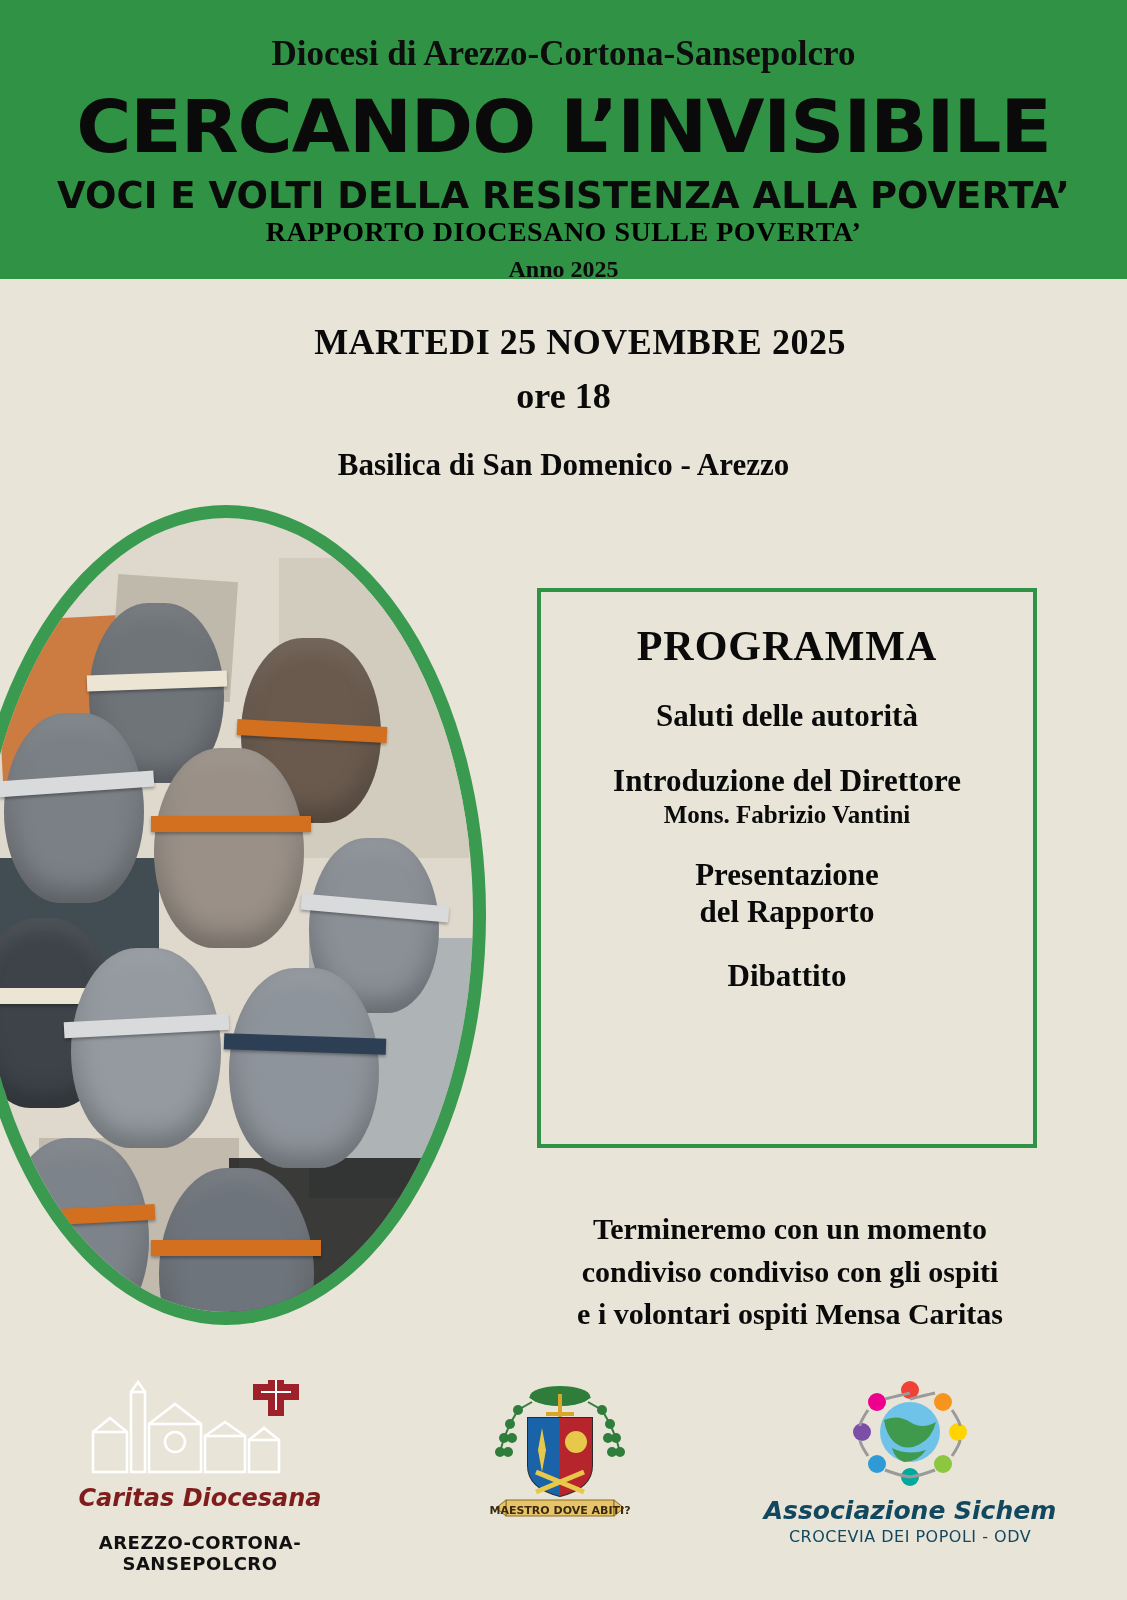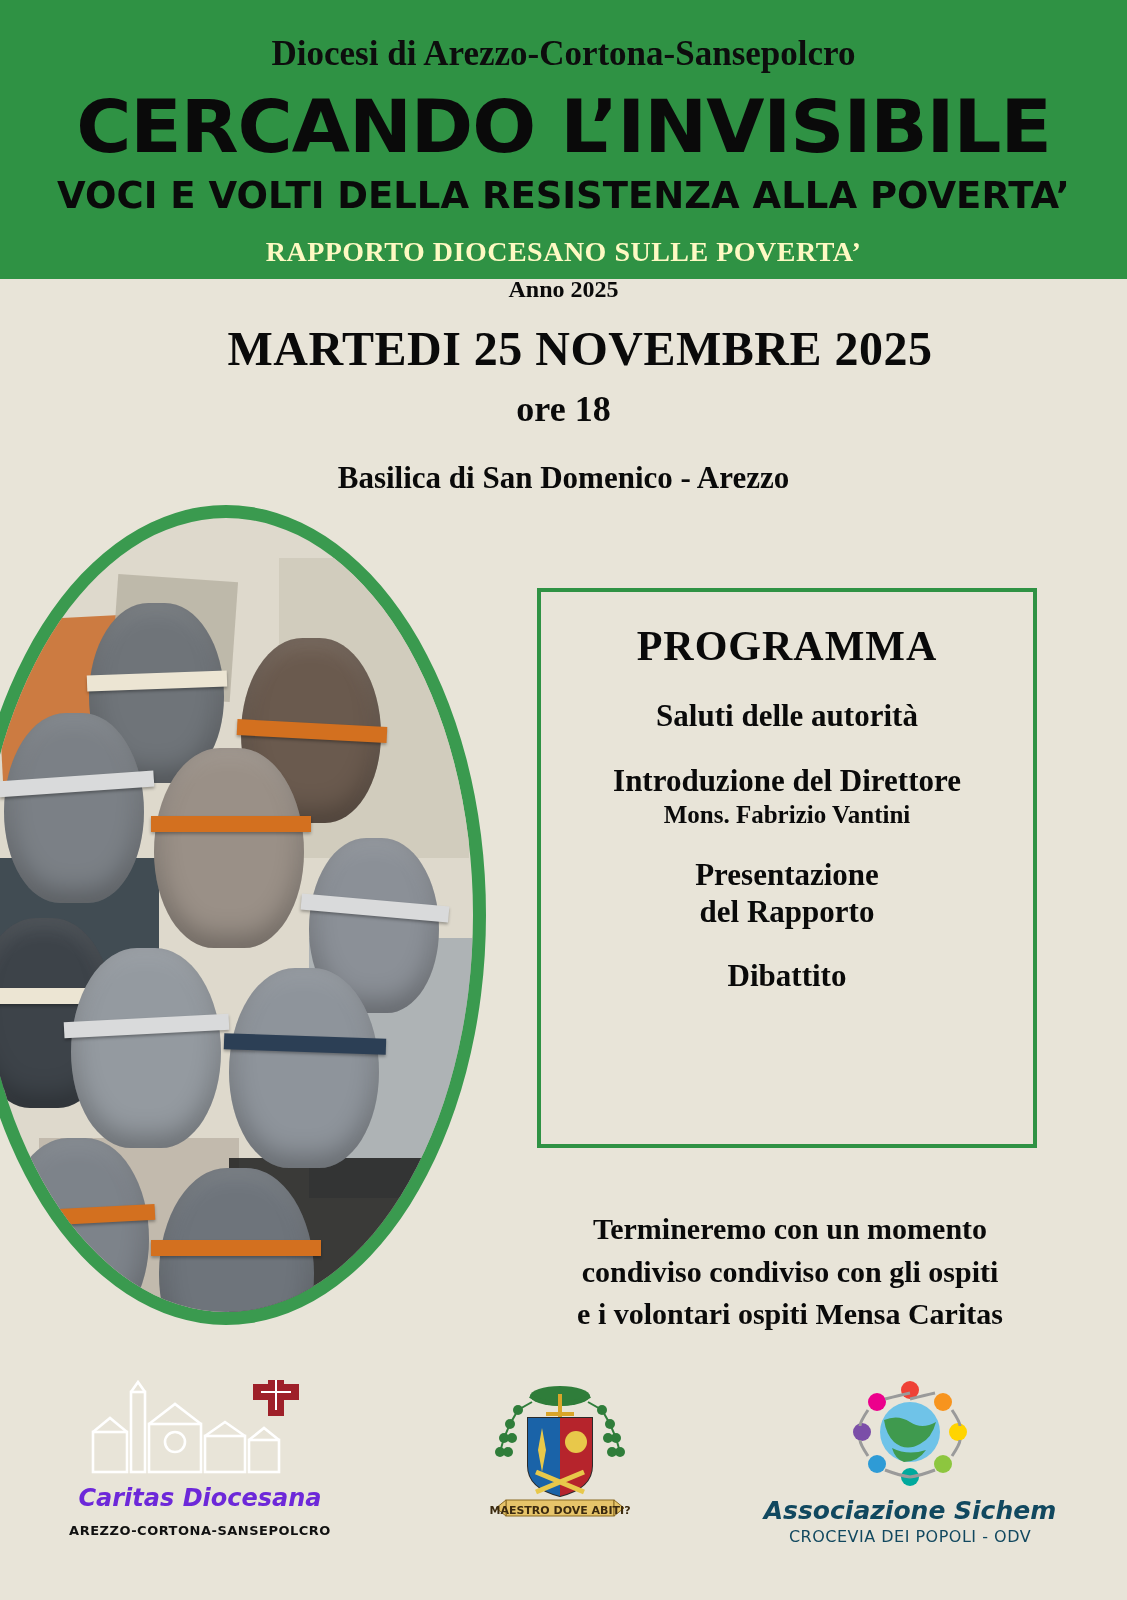--- a/index.html
+++ b/index.html
@@ -49,41 +49,41 @@
     font-size: 37px;
     color: #0a0a0a;
     margin-top: 14px;
     letter-spacing: 0px;
     line-height: 1.05;
   }
   .subtitle-2 {
     font-family: "Liberation Serif", serif;
     font-weight: bold;
     font-size: 28px;
-    color: #fef9c3;
-    margin-top: 20px;
+    color: #000000;
+    margin-top: 0;
     letter-spacing: 0.5px;
   }
   .subtitle-3 {
     font-family: "Liberation Serif", serif;
     font-weight: bold;
     font-size: 24px;
     color: #0a0a0a;
     margin-top: 8px;
   }
 
   
   .event-info {
     text-align: center;
     margin-top: 42px;
   }
   .event-date {
     font-family: "Liberation Serif", serif;
     font-weight: bold;
-    font-size: 48px;
+    font-size: 36px;
     color: #0a0a0a;
     letter-spacing: 0.5px;
     padding-left: 33px;
   }
   .event-time {
     font-family: "Liberation Serif", serif;
     font-weight: bold;
     font-size: 36px;
     color: #0a0a0a;
     margin-top: 12px;
@@ -205,30 +205,30 @@
   }
   .logo-caritas { left: 60px; top: 0; width: 280px; }
   .logo-bishop  { left: 440px; top: 0; width: 240px; }
   .logo-sichem  { left: 760px; top: 0; width: 300px; }
 
   .caritas-name {
     font-family: "DejaVu Sans", sans-serif;
     font-weight: bold;
     font-style: italic;
     font-size: 24px;
-    color: #6d28d9;
+    color: #7f1d1d;
     margin-top: 4px;
   }
   .caritas-sub {
     font-family: "DejaVu Sans", sans-serif;
     font-weight: bold;
-    font-size: 13px;
+    font-size: 18px;
     color: #111;
     letter-spacing: 0.5px;
-    margin-top: 11px;
+    margin-top: 20px;
   }
   .sichem-name {
     font-family: "DejaVu Sans", sans-serif;
     font-weight: bold;
     font-style: italic;
     font-size: 25px;
     color: #11485f;
     margin-top: 2px;
   }
   .sichem-sub {

